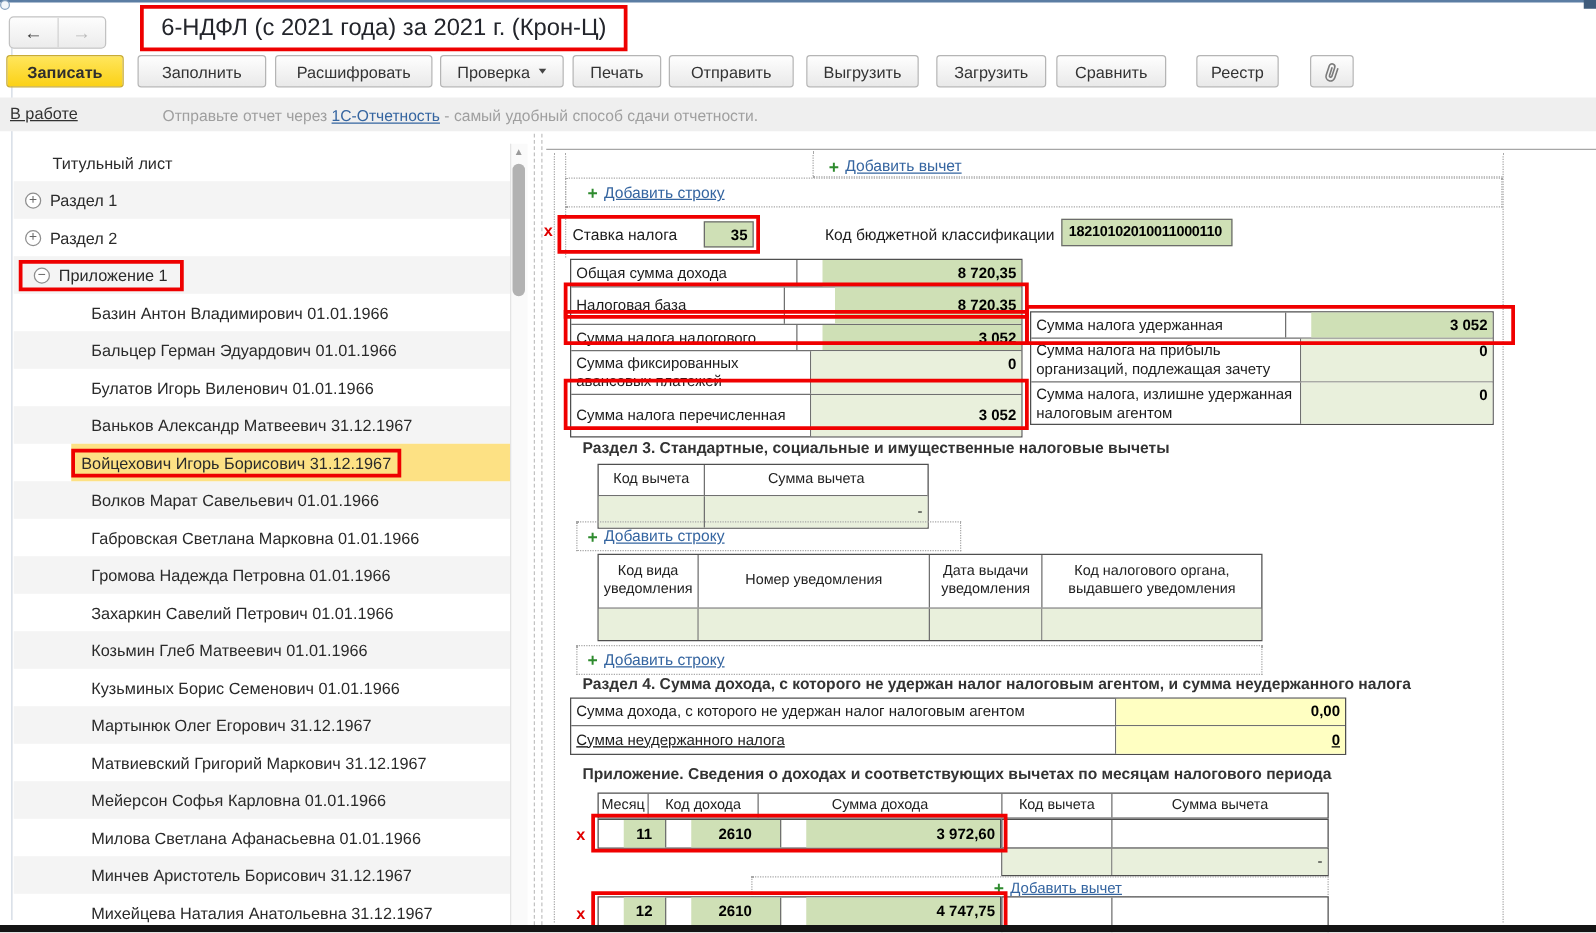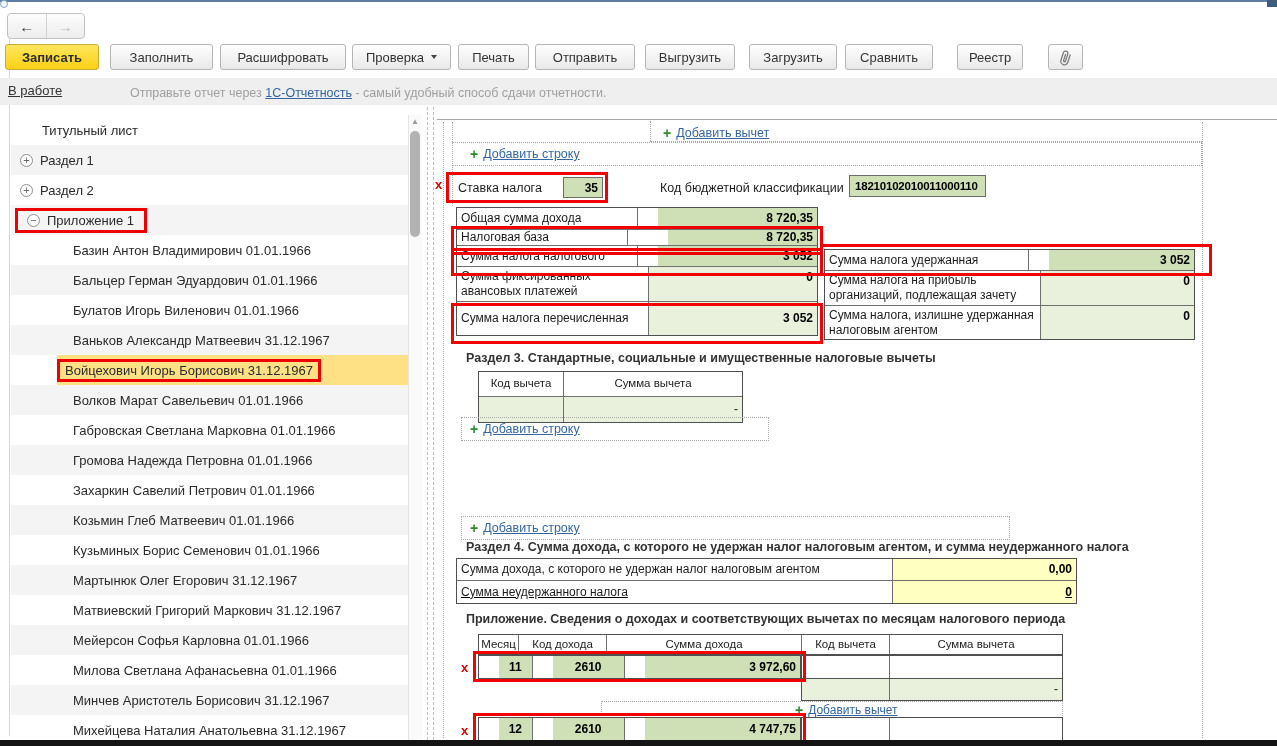--- a/index.html
+++ b/index.html
@@ -99,20 +99,23 @@
   <div class="win-left"></div>
 
   <div class="navgrp">
     <div class="navbtn back">
         <span>←</span>
       </div>
     <div class="navbtn fwd">
         <span>→</span>
       </div>
   </div>
+  <div class="titlebox">
+    <span>6-НДФЛ (с 2021 года) за 2021 г. (Крон-Ц)</span>
+  </div>
 
   <div class="btn save" style="left:5px;width:94px;">
       <span>Записать</span>
     </div>
   <div class="btn" style="left:110px;width:103px;">
       <span>Заполнить</span>
     </div>
   <div class="btn" style="left:220px;width:126px;">
       <span>Расшифровать</span>
     </div>
@@ -258,21 +261,21 @@
   <span class="flabel" style="left:458px;top:181px;">Ставка налога</span>
   <div class="field" style="left:563px;top:177px;width:40px;height:21px;justify-content:flex-end;padding-right:4px;">35</div>
   <span class="flabel" style="left:660px;top:181px;">Код бюджетной классификации</span>
   <div class="field" style="left:849px;top:175px;width:137px;height:22px;font-size:11.5px;padding-left:5px;letter-spacing:-0.2px;">18210102010011000110</div>
 
   <div class="tbl" style="left:456px;top:207px;width:362px;">
     <div class="trow" style="height:22px;text-align:center;">
       <div class="tc" style="width:192px;">Общая сумма дохода</div>
       <div class="tc v g" style="width:168px;">8 720,35</div>
     </div>
-    <div class="trow" style="height:16px;gap:20px;">
+    <div class="trow" style="height:30px;gap:20px;">
       <div class="tc" style="width:192px;">Налоговая база</div>
       <div class="tc v g" style="width:168px;">8 720,35</div>
     </div>
     <div class="trow" style="height:21px;">
       <div class="tc" style="width:192px;">Сумма налога налогового</div>
       <div class="tc v g" style="width:168px;">3 052</div>
     </div>
     <div class="trow" style="height:35px;">
       <div class="tc" style="width:192px;">Сумма фиксированных авансовых платежей</div>
       <div class="tc v gl" style="width:168px;align-items:flex-start;padding-top:3px;">0</div>
@@ -313,20 +316,34 @@
       <div class="tc gl" style="width:85px;"></div>
       <div class="tc gl" style="width:178px;justify-content:flex-end;">-</div>
     </div>
   </div>
   <div class="dot" style="left:461px;top:417px;width:308px;height:24px;"></div>
   <div class="lnk" style="left:470px;top:421px;">
     <span class="plus">+</span>
     <span class="txt">Добавить строку</span>
   </div>
 
+  <div class="tbl" style="left:478px;top:443px;width:532px;">
+    <div class="trow" style="height:43px;">
+      <div class="tc hd" style="width:80px;">Код вида уведомления</div>
+      <div class="tc hd" style="width:185px;">Номер уведомления</div>
+      <div class="tc hd" style="width:90px;">Дата выдачи уведомления</div>
+      <div class="tc hd" style="width:175px;">Код налогового органа, выдавшего уведомления</div>
+    </div>
+    <div class="trow" style="height:25px;">
+      <div class="tc gl" style="width:80px;"></div>
+      <div class="tc gl" style="width:185px;"></div>
+      <div class="tc gl" style="width:90px;"></div>
+      <div class="tc gl" style="width:175px;"></div>
+    </div>
+  </div>
   <div class="dot" style="left:461px;top:516px;width:549px;height:24px;"></div>
   <div class="lnk" style="left:470px;top:520px;">
     <span class="plus">+</span>
     <span class="txt">Добавить строку</span>
   </div>
 
   <div class="sect" style="left:466px;top:540px;">Раздел 4. Сумма дохода, с которого не удержан налог налоговым агентом, и сумма неудержанного налога</div>
   <div class="tbl" style="left:456px;top:558px;width:621px;">
     <div class="trow" style="height:22px;">
       <div class="tc" style="width:436px;">Сумма дохода, с которого не удержан налог налоговым агентом</div>

